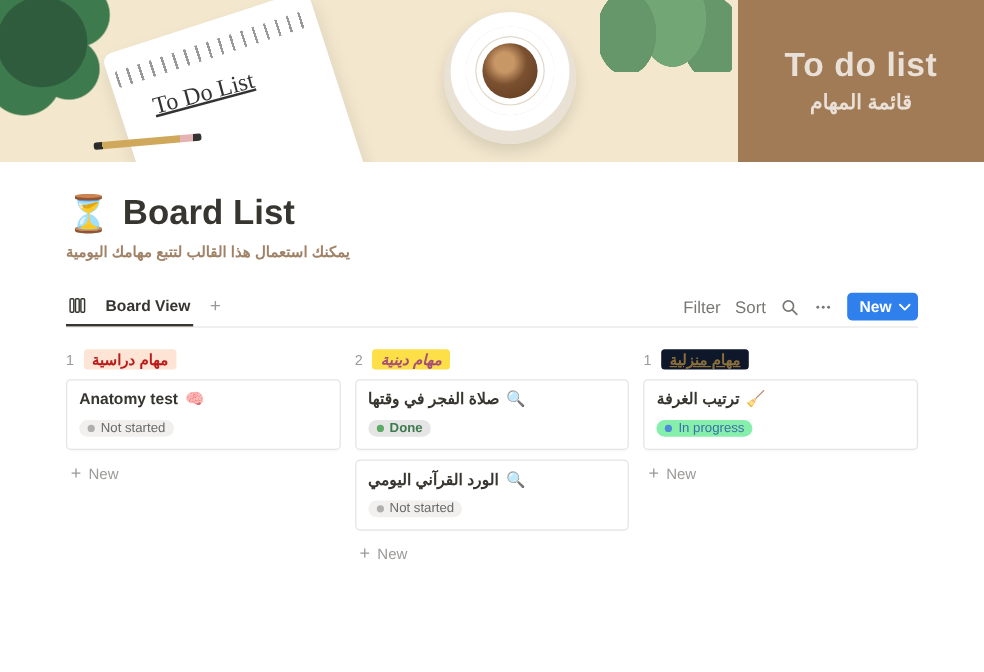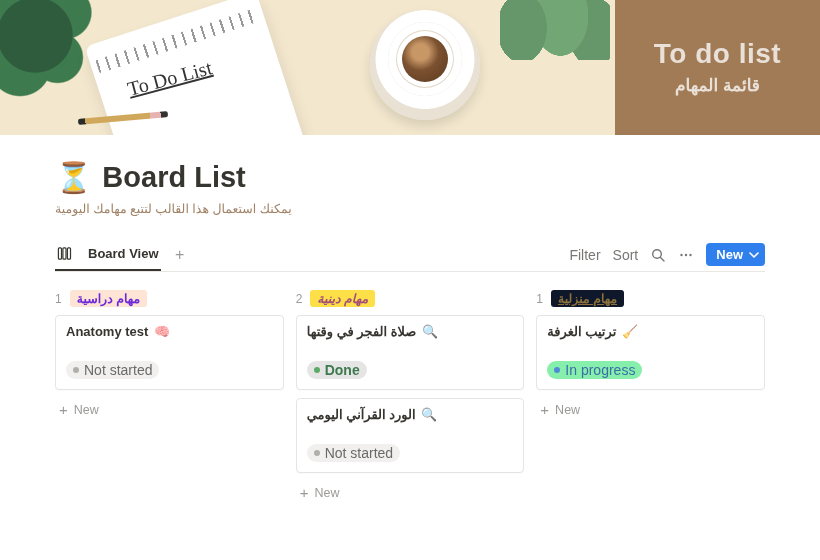--- a/index.html
+++ b/index.html
@@ -123,21 +123,21 @@
   .title-row {
     display: flex; align-items: center; gap: 10px;
     margin-top: 25px;
     font-size: 29px; font-weight: 700;
   }
   .title-row .emoji { font-size: 30px; }
   .subtitle {
     margin-top: 6px;
     font-size: 12.5px;
     color: #a08266;
-    font-weight: 400;
+    font-weight: 700;
   }
 
   .view-bar {
     display: flex;
     align-items: center;
     border-bottom: 1px solid #e8e7e4;
     margin-top: 22px;
     height: 34px;
     font-size: 13px;
     color: #37352f;
@@ -187,21 +187,21 @@
     direction: rtl;
     justify-content: flex-end;
   }
   .col-tag {
     background: rgba(0,0,0,.05);
     color: #6a4b2e;
     padding: 1px 7px;
     border-radius: 3px;
     font-weight: 600;
   }
-  .col-tag.peach { background: #fde4d4; color: #6d28d9; }
+  .col-tag.peach { background: #fde4d4; color: #b91c1c; }
   .col-tag.pink  { background: #fde047; color: #a64d78; font-style: italic; }
   .col-tag.sand  { background: #0f172a; color: #8a6f3a; text-decoration: underline; }
   .col-count { color: #9b9a97; font-size: 12px; }
 
   .card {
     background: #fff;
     border: 1px solid #e5e4e1;
     border-radius: 4px;
     padding: 8px 10px 10px;
     margin-bottom: 8px;
@@ -210,25 +210,25 @@
     cursor: pointer;
   }
   .card-title {
     display: flex; align-items: center; gap: 6px;
     direction: rtl; justify-content: flex-end;
     font-weight: 600;
   }
   .card-title .ic { font-size: 13px; opacity: .85; }
   .status {
     display: inline-flex; align-items: center; gap: 5px;
-    font-size: 14px;
+    font-size: 11px;
     background: #f1f0ee; color: #6b6a67;
     padding: 1px 7px;
     border-radius: 10px;
-    margin-top: 22px;
+    margin-top: 10px;
   }
   .status .dot { width: 6px; height: 6px; border-radius: 50%; background: #b0afac; }
   .status.done { background: #e5e5e5; color: #3d7a4e; font-weight: bold; }
   .status.done .dot { background: #5bab66; }
   .status.prog { background: #86efac; color: #3b6ea8; }
   .status.prog .dot { background: #4f8ad6; }
 
   .add-card {
     display: flex; align-items: center; gap: 6px;
     color: #9b9a97; font-size: 12.5px;

